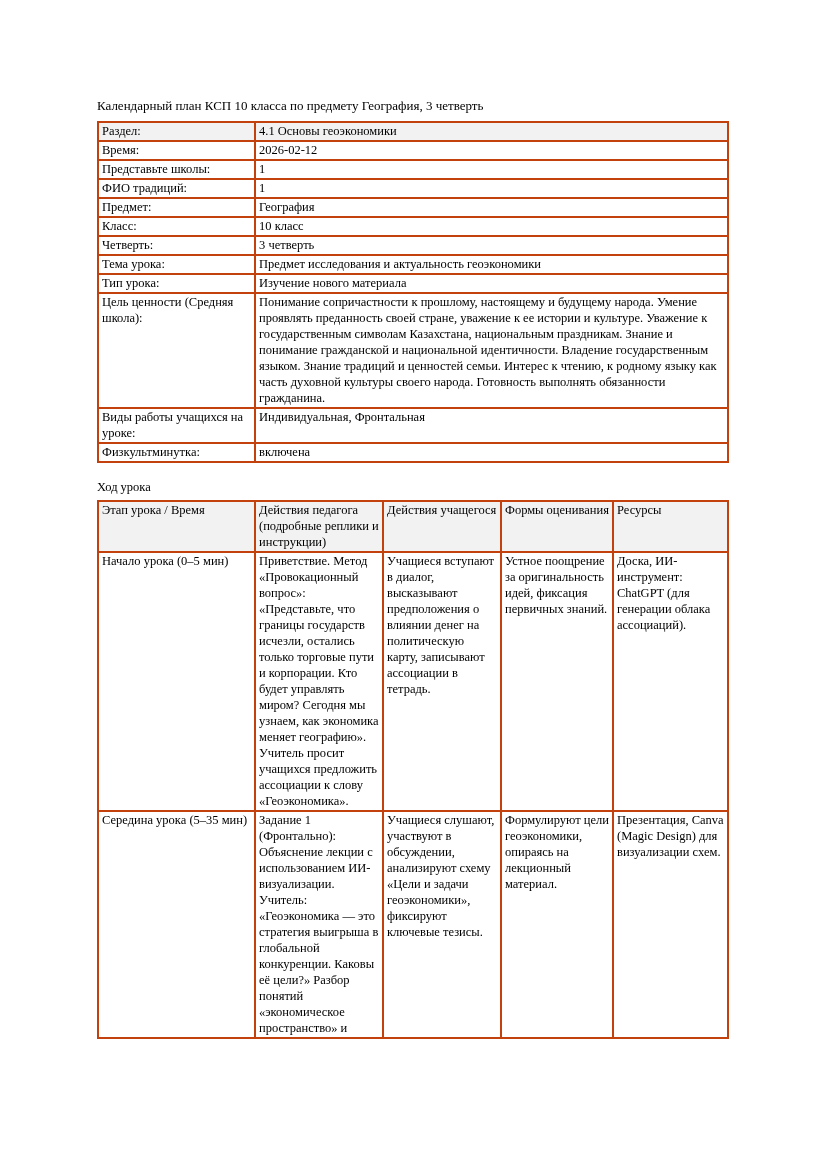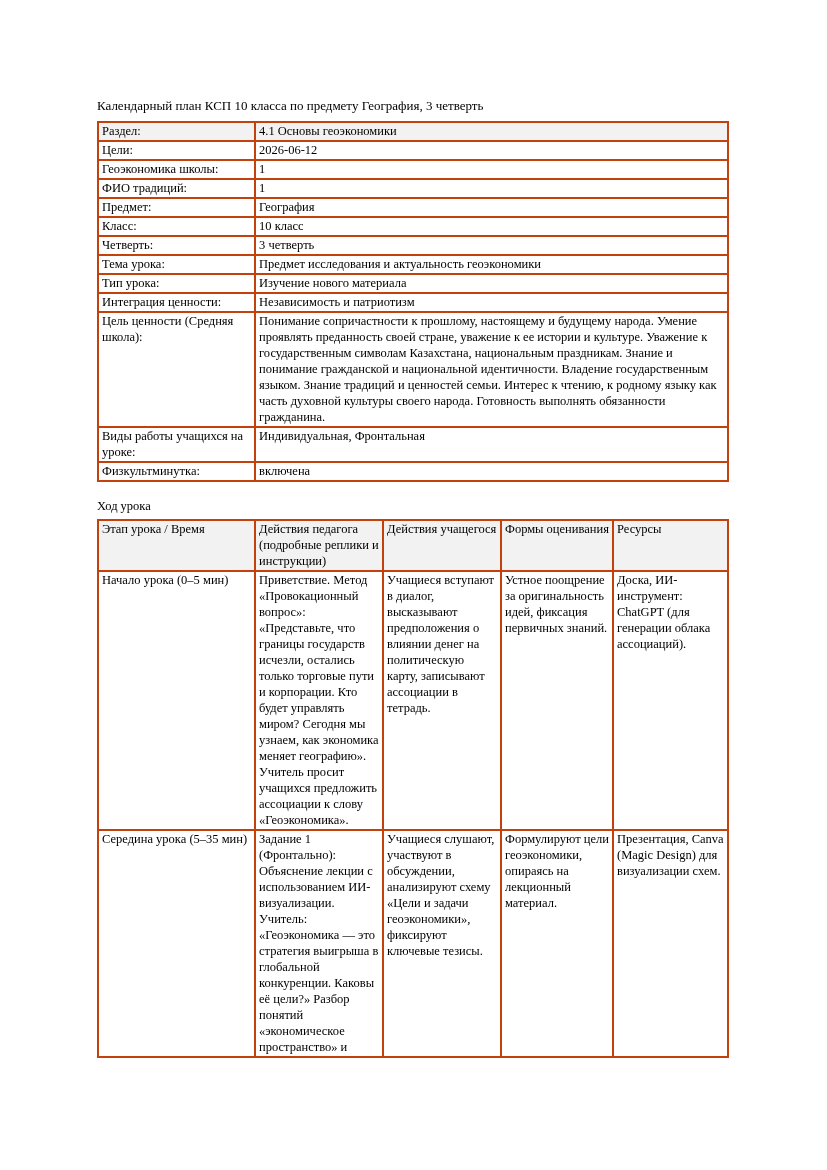--- a/index.html
+++ b/index.html
@@ -65,25 +65,25 @@
     <colgroup>
       <col style="width:157px">
       <col style="width:473px">
     </colgroup>
     <tbody id="info-tbody">
         <tr class="shaded">
           <td>Раздел:</td>
           <td>4.1 Основы геоэкономики</td>
         </tr>
         <tr>
-          <td>Цели:</td>
-          <td>2026-06-12</td>
+          <td>Время:</td>
+          <td>2026-02-12</td>
         </tr>
         <tr>
-          <td>Геоэкономика школы:</td>
+          <td>Представьте школы:</td>
           <td>1</td>
         </tr>
         <tr>
           <td>ФИО традиций:</td>
           <td>1</td>
         </tr>
         <tr>
           <td>Предмет:</td>
           <td>География</td>
         </tr>
@@ -95,24 +95,20 @@
           <td>Четверть:</td>
           <td>3 четверть</td>
         </tr>
         <tr>
           <td>Тема урока:</td>
           <td>Предмет исследования и актуальность геоэкономики</td>
         </tr>
         <tr>
           <td>Тип урока:</td>
           <td>Изучение нового материала</td>
-        </tr>
-        <tr>
-          <td>Интеграция ценности:</td>
-          <td>Независимость и патриотизм</td>
         </tr>
         <tr>
           <td>Цель ценности (Средняя школа):</td>
           <td>Понимание сопричастности к прошлому, настоящему и будущему народа. Умение проявлять преданность своей стране, уважение к ее истории и культуре. Уважение к государственным символам Казахстана, национальным праздникам. Знание и понимание гражданской и национальной идентичности. Владение государственным языком. Знание традиций и ценностей семьи. Интерес к чтению, к родному языку как часть духовной культуры своего народа. Готовность выполнять обязанности гражданина.</td>
         </tr>
         <tr>
           <td>Виды работы учащихся на уроке:</td>
           <td>Индивидуальная, Фронтальная</td>
         </tr>
         <tr>

